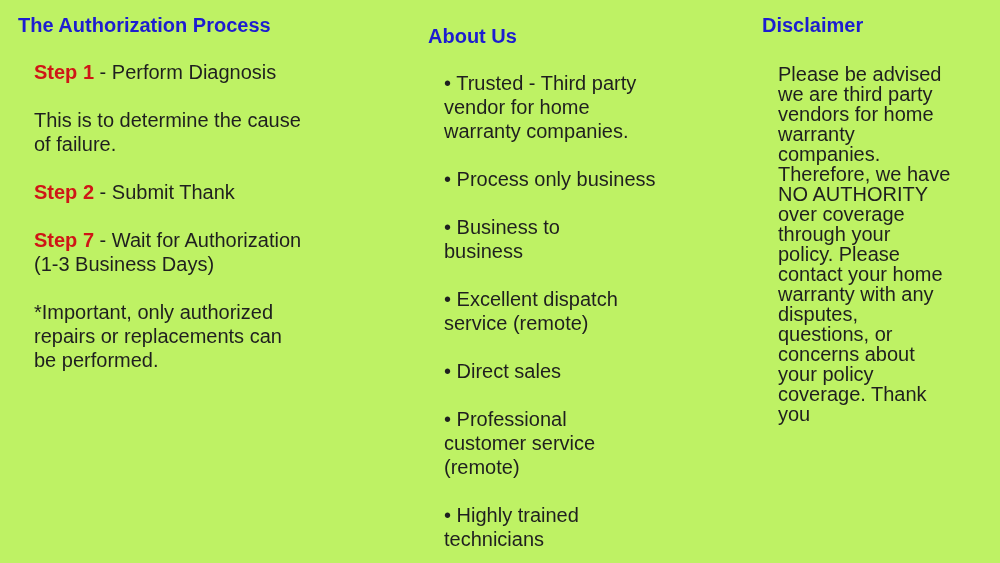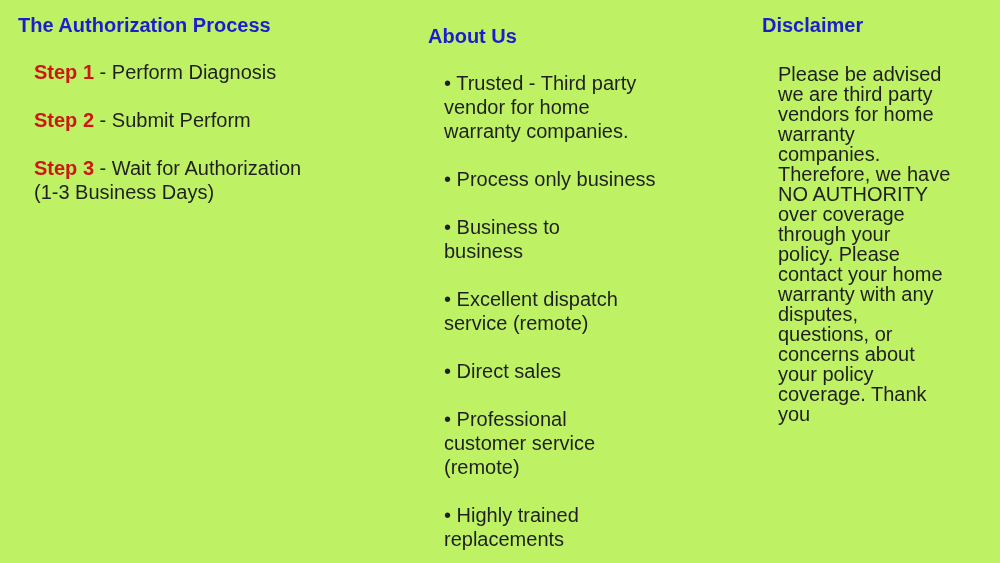--- a/index.html
+++ b/index.html
@@ -53,44 +53,49 @@
 </style>
 </head>
 <body>
 
 <div class="page">
 
   <section class="col col-auth">
     <h2 class="heading">The Authorization Process</h2>
 
     <p class="line"><span class="step-label">Step 1</span><span class="step-text"> - Perform Diagnosis</span></p>
+    <p class="line">This is to determine the cause
+of failure.</p>
 
-    <p class="line"><span class="step-label">Step 2</span><span class="step-text"> - Submit Perform</span></p>
+    <p class="line"><span class="step-label">Step 2</span><span class="step-text"> - Submit Thank</span></p>
 
-    <p class="line"><span class="step-label">Step 3</span><span class="step-text"> - Wait for Authorization
+    <p class="line"><span class="step-label">Step 7</span><span class="step-text"> - Wait for Authorization
 (1-3 Business Days)</span></p>
 
+    <p class="line"> *Important, only authorized
+repairs or replacements can
+be performed.</p>
   </section>
 
   <section class="col col-about">
     <h2 class="heading">About Us</h2>
     <p class="line">• Trusted - Third party
 vendor for home
 warranty companies.</p>
     <p class="line">• Process only business</p>
     <p class="line">• Business to
 business</p>
     <p class="line">• Excellent dispatch
 service (remote)</p>
     <p class="line">• Direct sales</p>
     <p class="line">• Professional
 customer service
 (remote)</p>
     <p class="line">• Highly trained
-replacements</p>
+technicians</p>
   </section>
 
   <section class="col col-disclaimer">
     <h2 class="heading">Disclaimer</h2>
     <p class="line">Please be advised
 we are third party
 vendors for home
 warranty
 companies.
 Therefore, we have

